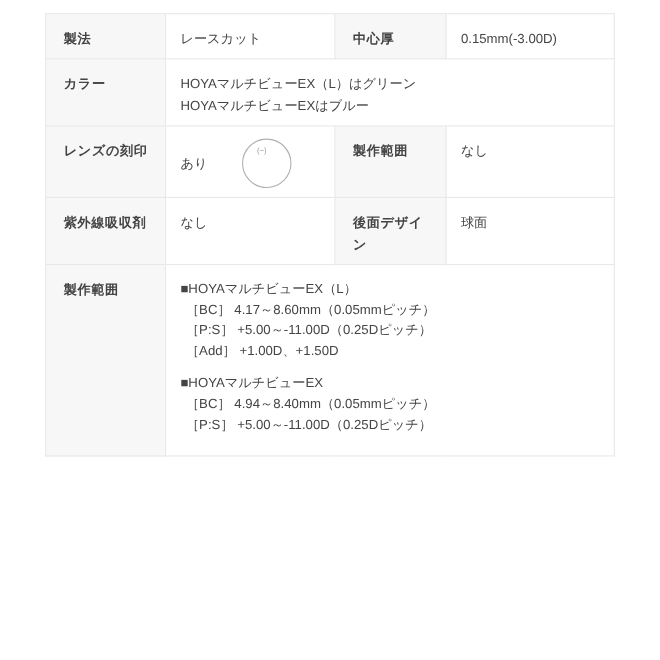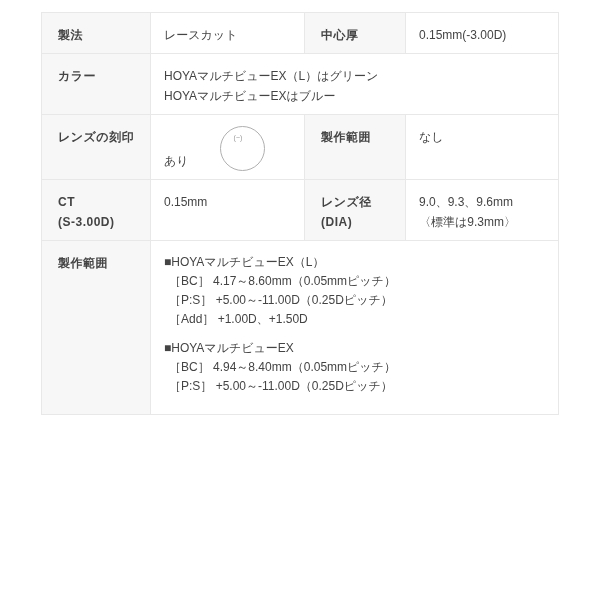--- a/index.html
+++ b/index.html
@@ -30,21 +30,21 @@
     font-weight: bold;
     padding: 12px 8px 8px 16px;
     letter-spacing: 0.5px;
   }
   td.val {
     background: #ffffff;
     padding: 12px 10px 8px 13px;
     margin-top: 25px;
   }
 
-  .engrave-wrap { display: flex; align-items: flex-end; gap: 22px; }
+  .engrave-wrap { display: flex; align-items: center; gap: 22px; }
   .circle {
     position: relative;
     display: inline-block;
     width: 45px; height: 45px;
     border: 1px solid #b0b0b0;
     border-radius: 50%;
     margin-left: 9px;
     margin-top: -1px;
     flex: 0 0 auto;
   }
@@ -97,33 +97,27 @@
           <span>あり</span>
           <span class="circle">
             <span class="mark">(~)</span>
           </span>
         </div>
       </td>
       <td class="lbl">製作範囲</td>
       <td class="val">なし</td>
     </tr>
 
+    <tr style="height:40px">
+      <td class="lbl">紫外線吸収剤</td>
+      <td class="val">なし</td>
+      <td class="lbl">後面デザイン</td>
+      <td class="val">球面</td>
+    </tr>
 
-    <tr style="height:60px">
-      <td class="lbl">
-        <div>CT</div>
-        <div>(S-3.00D)</div>
-      </td>
-      <td class="val">0.15mm</td>
-      <td class="lbl">レンズ径(DIA)</td>
-      <td class="val">
-        <div>9.0、9.3、9.6mm</div>
-        <div>〈標準は9.3mm〉</div>
-      </td>
-    </tr>
 
     <tr style="height:174px">
       <td class="lbl">製作範囲</td>
       <td class="val range" colspan="3">
         <div class="range-block">
           <div>■HOYAマルチビューEX（L）</div>
           <div class="rline">［BC］ 4.17～8.60mm（0.05mmピッチ）</div>
           <div class="rline">［P:S］ +5.00～-11.00D（0.25Dピッチ）</div>
           <div class="rline">［Add］ +1.00D、+1.50D</div>
         </div>

